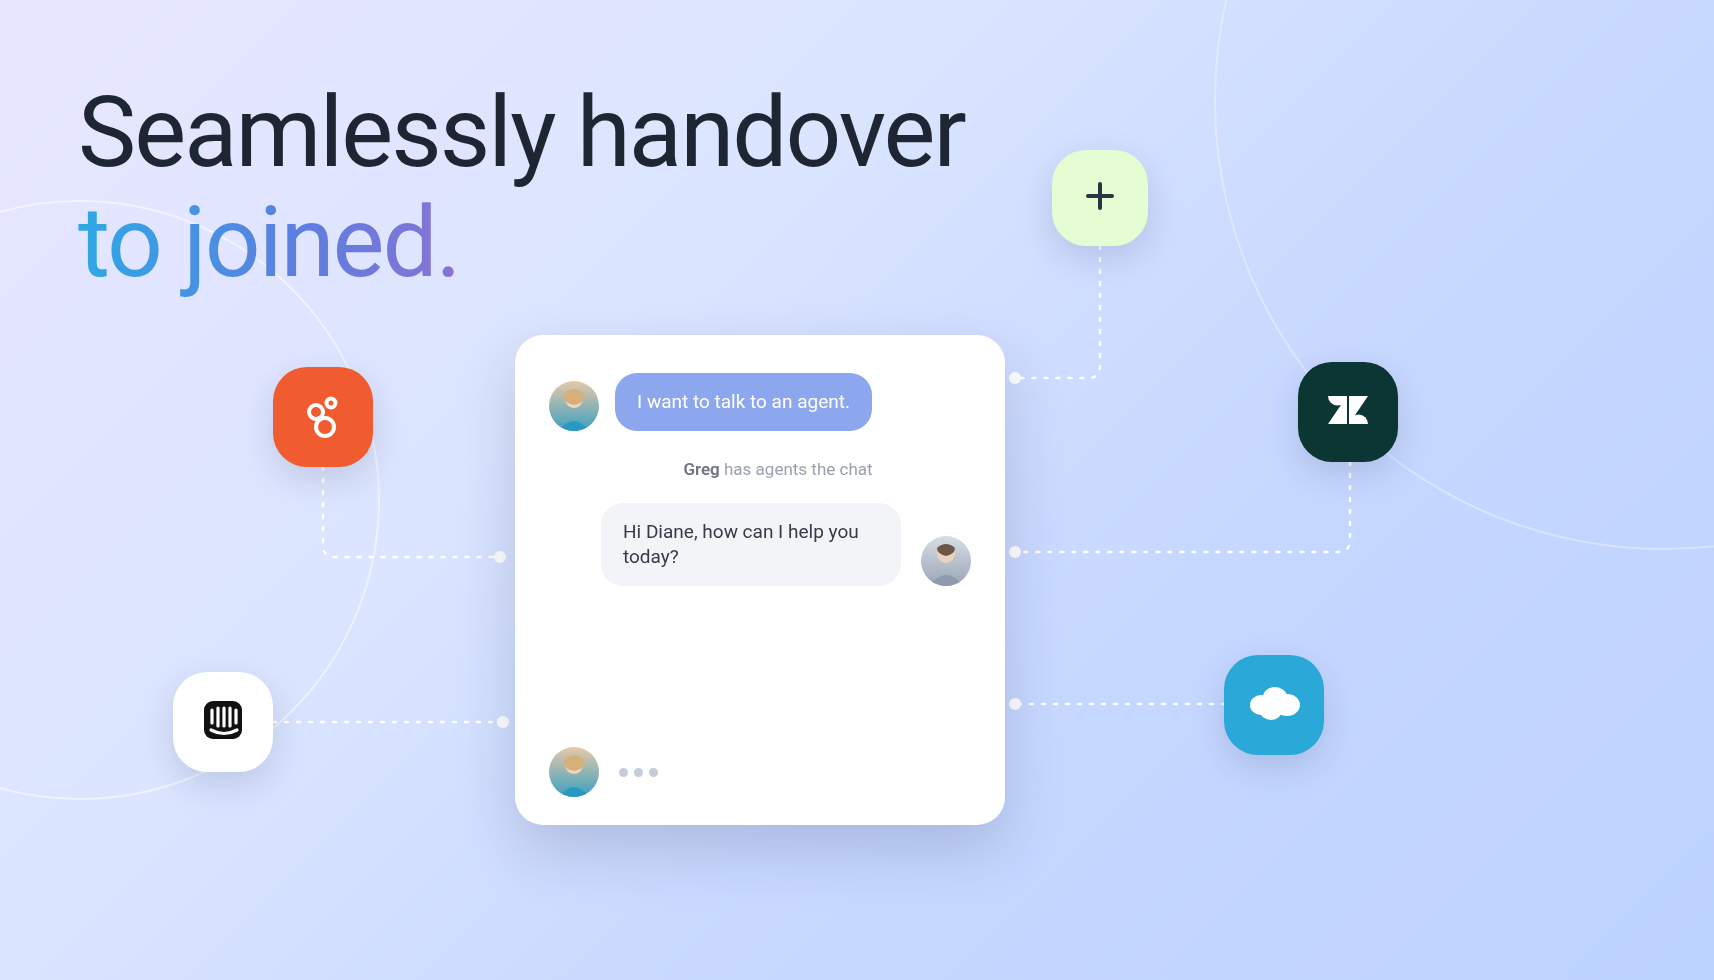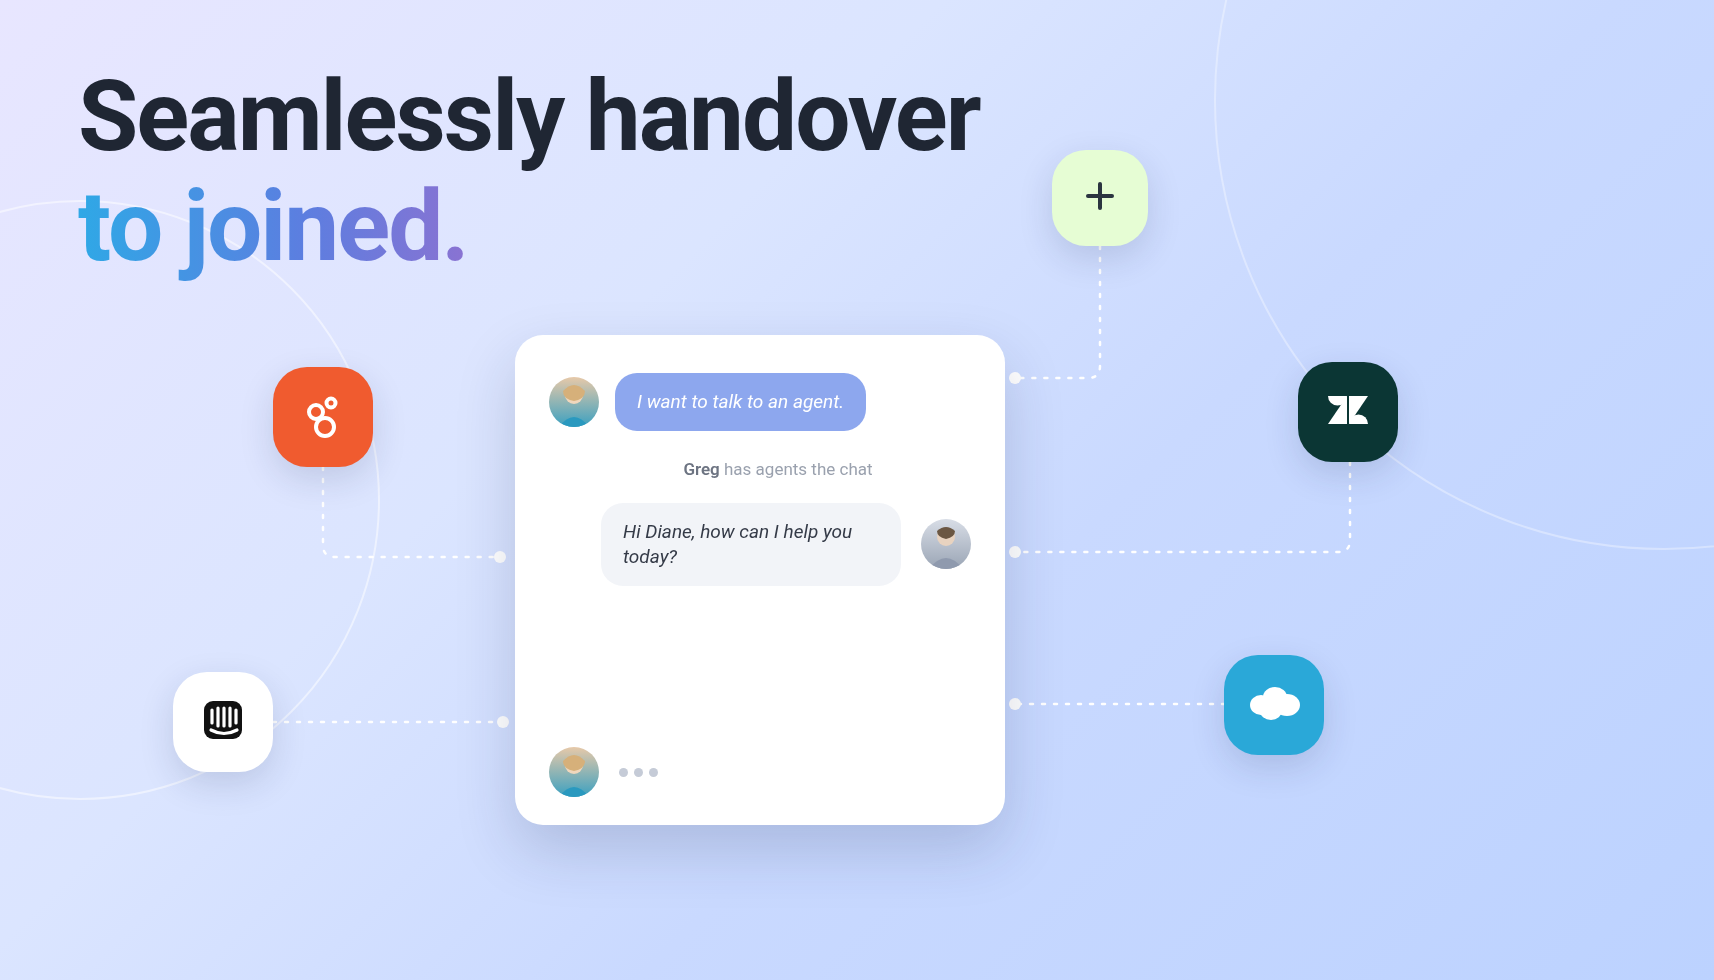--- a/index.html
+++ b/index.html
@@ -23,23 +23,23 @@
     width: 900px; height: 900px;
     border: 2px solid rgba(255,255,255,0.35);
     border-radius: 50%;
     right: -400px; top: -350px;
   }
 
   
   .headline {
     position: absolute;
     left: 78px;
-    top: 62px;
+    top: 78px;
     font-size: 98px;
-    font-weight: 700;
+    font-weight: 400;
     line-height: 1.12;
     letter-spacing: -2px;
     color: #1f2633;
   }
   .headline .line1 { display: block; }
   .headline .line2 {
     display: block;
     background: linear-gradient(90deg, #2fa8e6 0%, #5c7ee0 25%, #a86bc9 55%, #d94a93 85%);
     -webkit-background-clip: text;
     background-clip: text;
@@ -52,21 +52,21 @@
     left: 515px; top: 335px;
     width: 490px; height: 490px;
     background: #ffffff;
     border-radius: 28px;
     box-shadow: 0 25px 60px rgba(30,40,80,0.18);
     padding: 38px 34px 28px 34px;
     display: flex;
     flex-direction: column;
   }
 
-  .msg-row { display: flex; align-items: center; gap: 16px; font-style: italic; }
+  .msg-row { display: flex; align-items: flex-end; gap: 16px; }
   .msg-row.right { flex-direction: row-reverse; gap: 20px; }
 
   .avatar {
     width: 50px; height: 50px; border-radius: 50%;
     flex: none;
     background: #cfd6e8;
     display: flex; align-items: center; justify-content: center;
     overflow: hidden;
   }
   .avatar.user { background: linear-gradient(180deg,#e7c9a9 0%, #3aa0c0 100%); }

